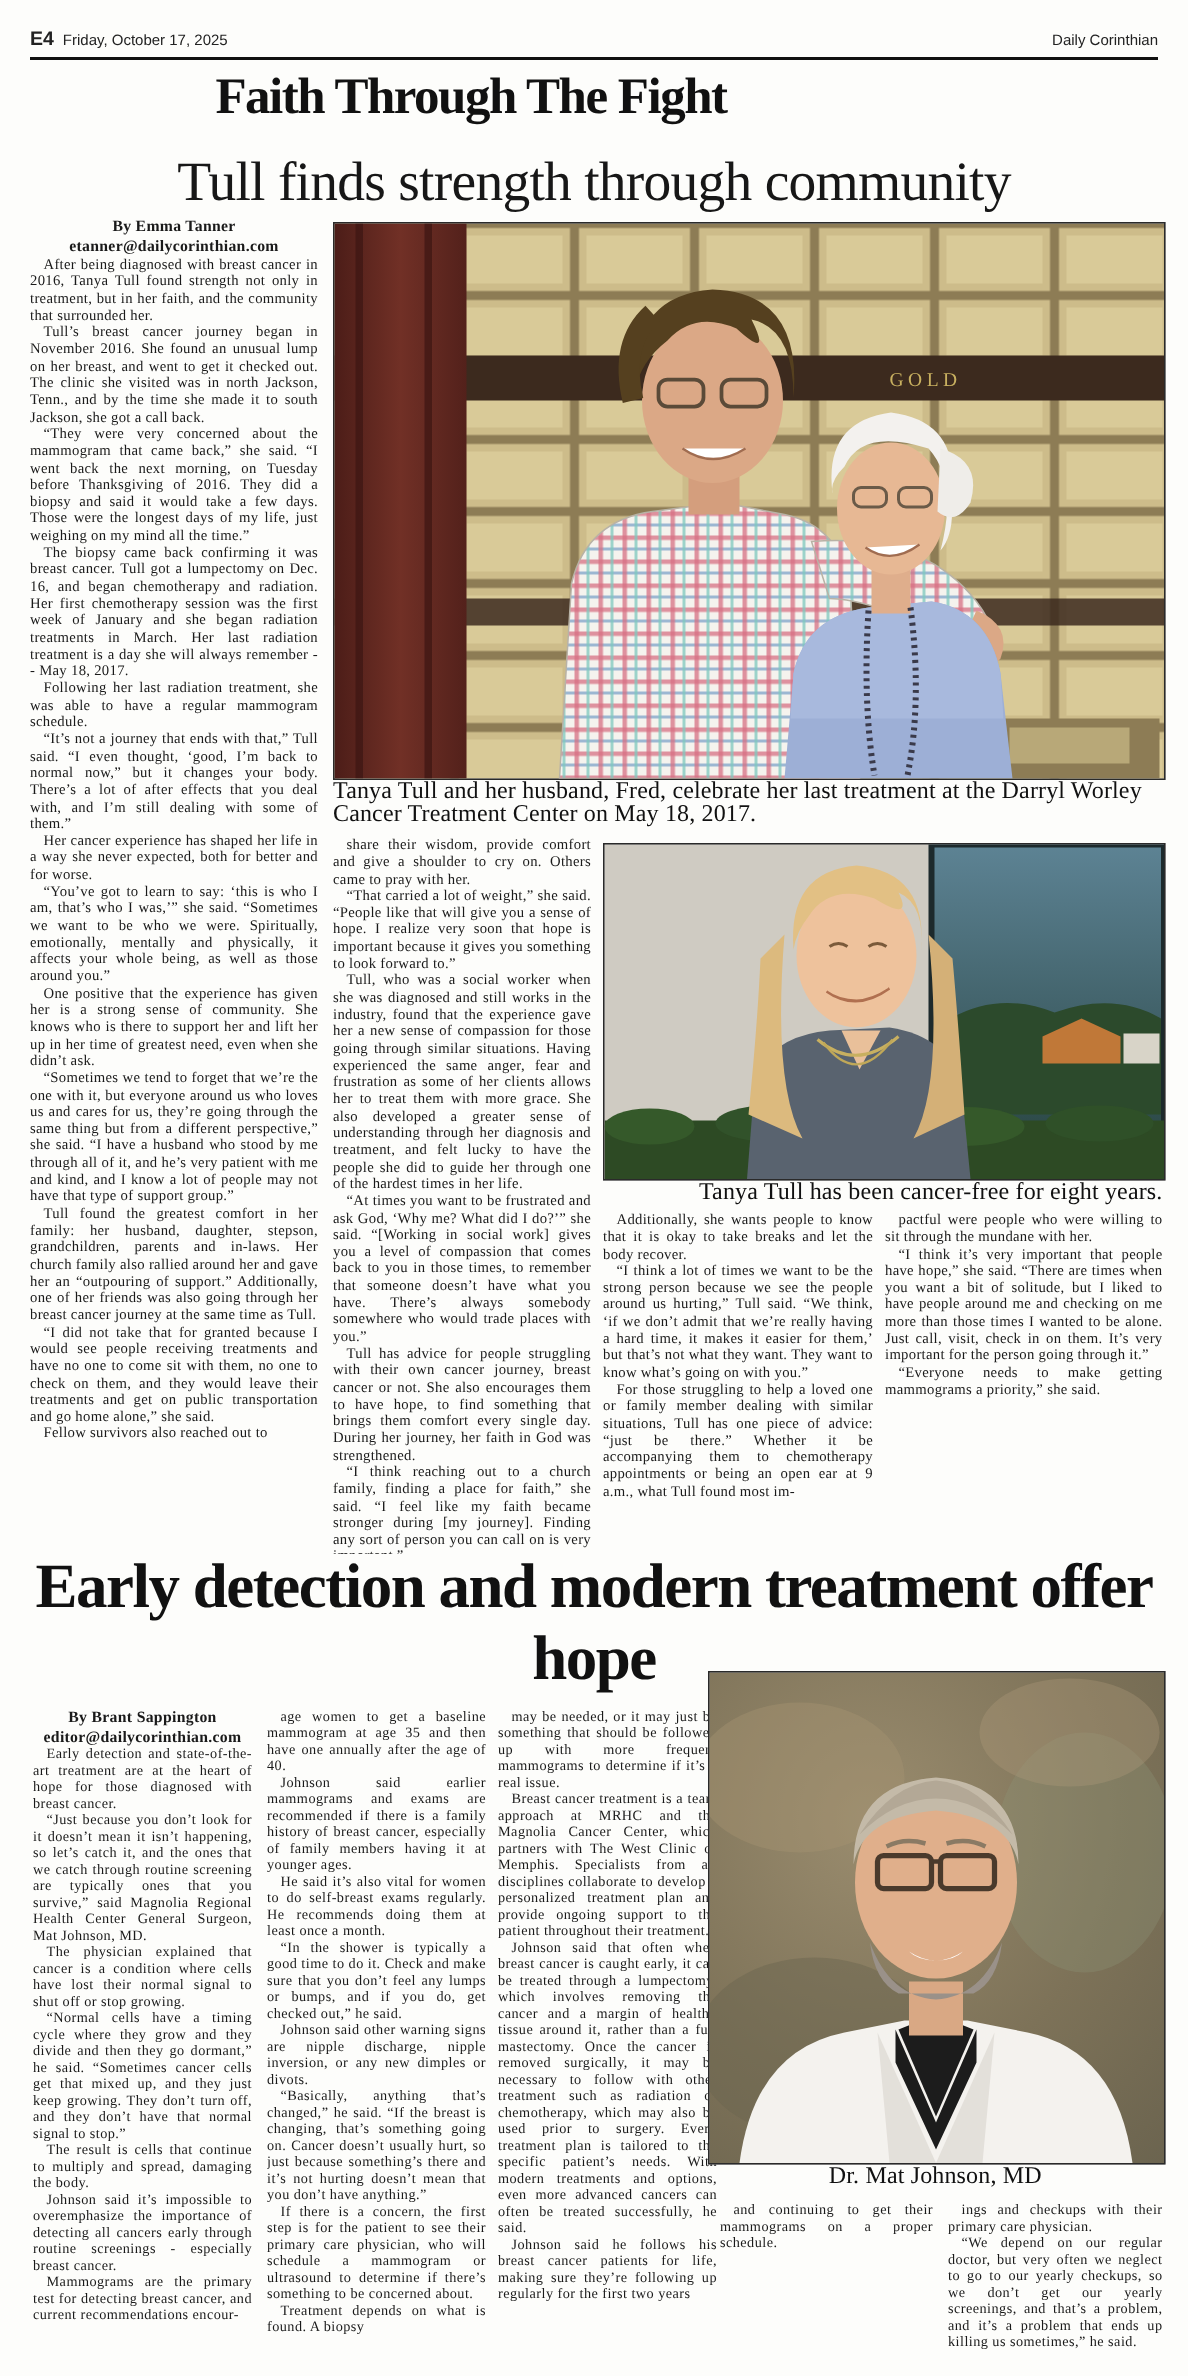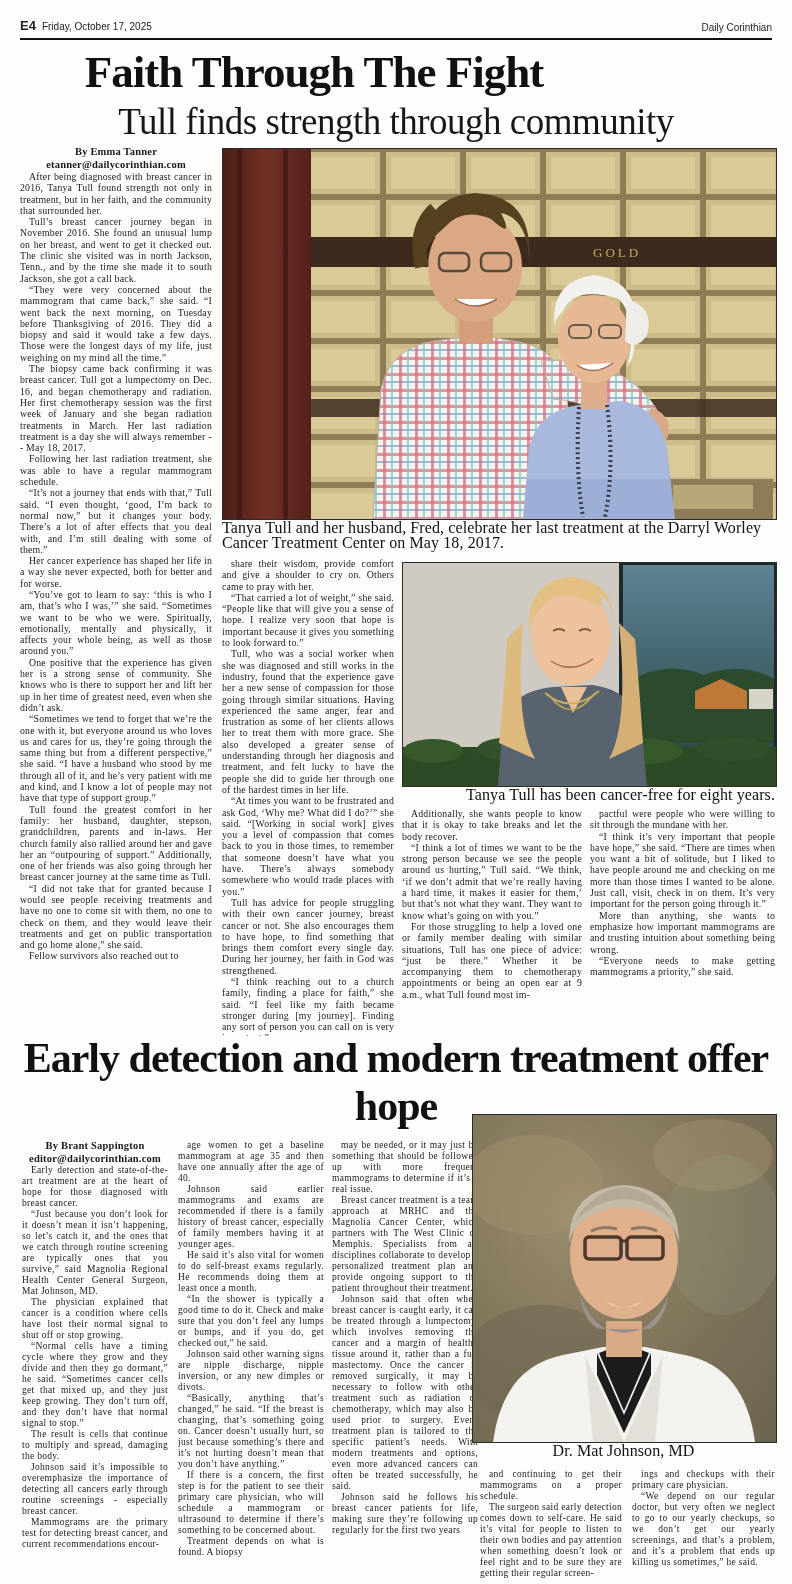--- a/index.html
+++ b/index.html
@@ -12,21 +12,21 @@
   .masthead-row{
     position:absolute;top:18px;left:20px;width:752px;
     display:flex;justify-content:space-between;align-items:flex-end;
     border-bottom:2px solid #111;padding-bottom:5px;
     font-family:"Liberation Sans", sans-serif;font-size:10px;color:#222;
   }
   .masthead-row .ed{font-weight:bold;font-size:13px;margin-right:6px;}
   
   .h1{
     position:absolute;top:46px;left:0;width:628px;text-align:center;
-    font-size:45px;font-weight:bold;letter-spacing:-1px;margin:0;color:#111;
+    font-size:34px;font-weight:bold;letter-spacing:-1px;margin:0;color:#111;
   }
   .deck{
     position:absolute;top:100px;left:0;width:792px;text-align:center;
     font-size:37px;font-weight:400;letter-spacing:-0.5px;margin:0;color:#171717;
   }
   .h2{
     position:absolute;top:1034px;left:0;width:792px;text-align:center;
     font-size:42px;font-weight:bold;letter-spacing:-1px;margin:0;color:#111;
   }
   
@@ -207,21 +207,20 @@
           <p>Additionally, she wants people to know that it is okay to take breaks and let the body recover.</p>
           <p>“I think a lot of times we want to be the strong person because we see the people around us hurting,” Tull said. “We think, ‘if we don’t admit that we’re really having a hard time, it makes it easier for them,’ but that’s not what they want. They want to know what’s going on with you.”</p>
           <p>For those struggling to help a loved one or family member dealing with similar situations, Tull has one piece of advice: “just be there.” Whether it be accompanying them to chemotherapy appointments or being an open ear at 9 a.m., what Tull found most im-</p>
         </div>
     </div>
 
     <div class="col c4">
       <div>
           <p>pactful were people who were willing to sit through the mundane with her.</p>
           <p>“I think it’s very important that people have hope,” she said. “There are times when you want a bit of solitude, but I liked to have people around me and checking on me more than those times I wanted to be alone. Just call, visit, check in on them. It’s very important for the person going through it.”</p>
-          <p>More than anything, she wants to emphasize how important mammograms are and trusting intuition about something being wrong.</p>
           <p>“Everyone needs to make getting mammograms a priority,” she said.</p>
         </div>
     </div>
   </section>
 
   <h1 class="h2">Early detection and modern treatment offer hope</h1>
 
   <section class="a2">
 
     <div class="col d1">
@@ -292,21 +291,20 @@
         <line x1="148" y1="126" x2="154" y2="126" stroke="#4a3a2c" stroke-width="3"></line>
         <path d="M118 116 Q130 110 144 114" fill="none" stroke="#8a7a64" stroke-width="3"></path>
         <path d="M158 114 Q172 110 184 116" fill="none" stroke="#8a7a64" stroke-width="3"></path>
       </svg>
       <figcaption class="caption cap3" style="position:static;display:block">Dr. Mat Johnson, MD</figcaption>
     </figure>
 
     <div class="col d4">
       <div>
           <p>and continuing to get their mammograms on a proper schedule.</p>
-          <p>The surgeon said early detection comes down to self-care. He said it’s vital for people to listen to their own bodies and pay attention when something doesn’t look or feel right and to be sure they are getting their regular screen-</p>
         </div>
     </div>
 
     <div class="col d5">
       <div>
           <p>ings and checkups with their primary care physician.</p>
           <p>“We depend on our regular doctor, but very often we neglect to go to our yearly checkups, so we don’t get our yearly screenings, and that’s a problem, and it’s a problem that ends up killing us sometimes,” he said.</p>
         </div>
     </div>
   </section>

